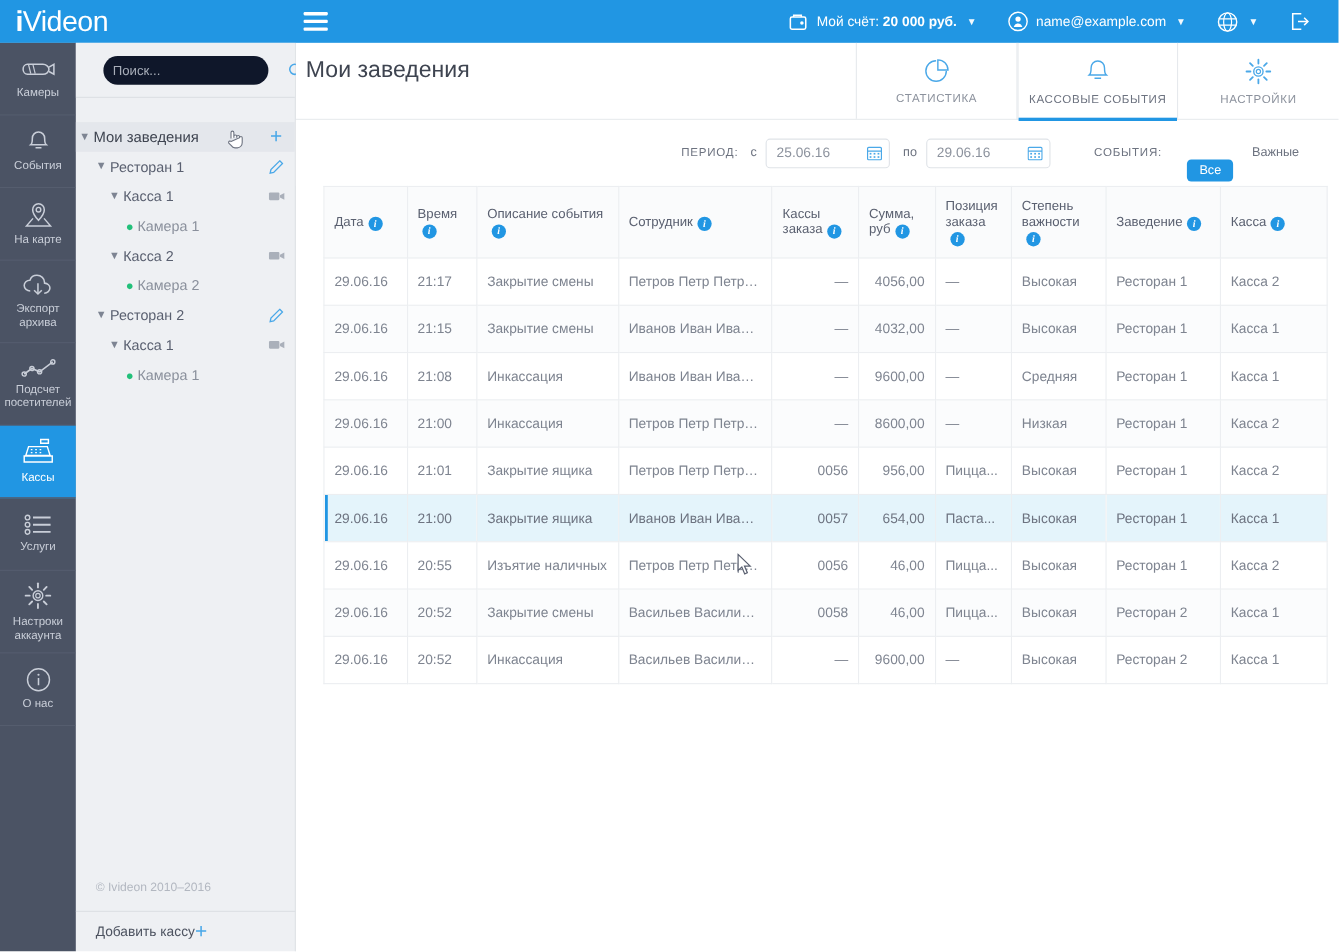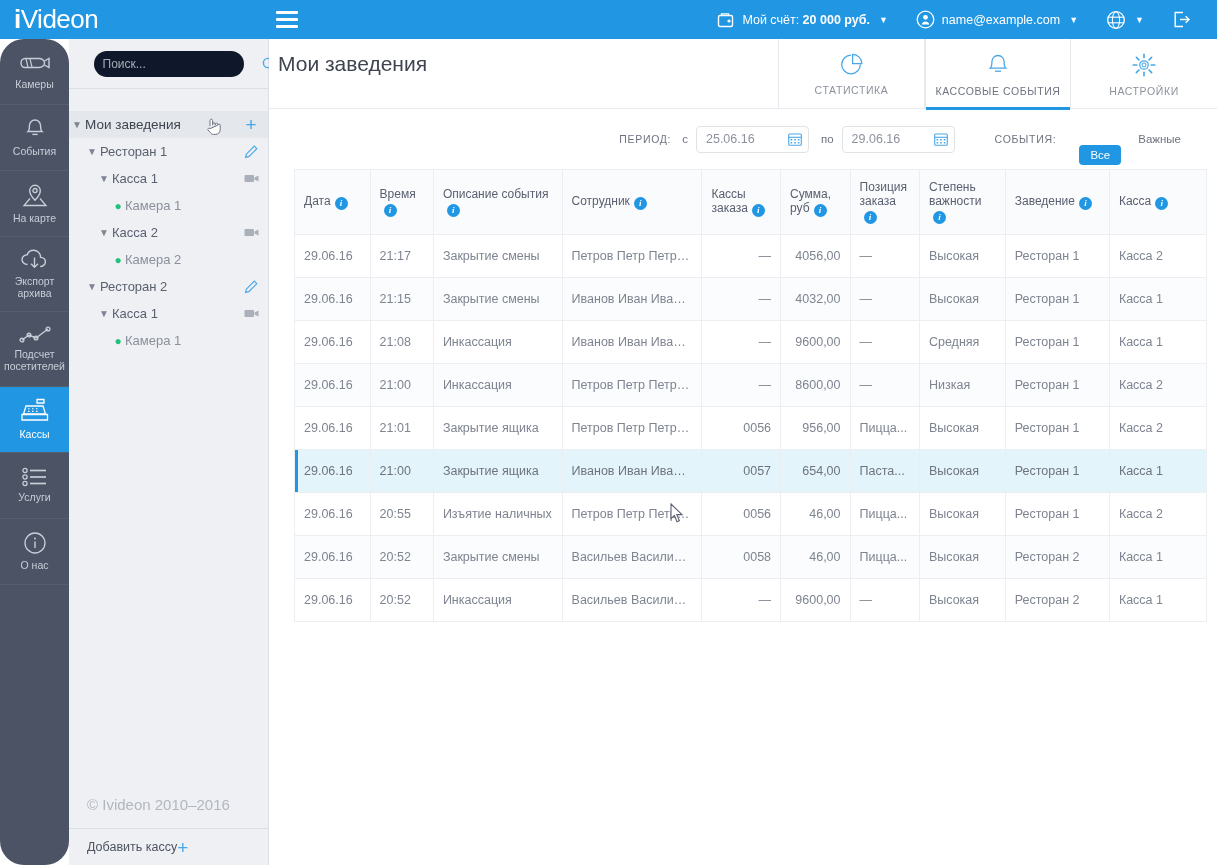--- a/index.html
+++ b/index.html
@@ -36,21 +36,20 @@
     white-space: nowrap;
   }
   .tb-item b { font-weight: bold; }
   .caret { font-size: 9px; opacity: .95; margin-left: 2px; }
   .ic-svg { display: block; }
 
   
   .rail {
     position: absolute; top: 39px; left: 0; width: 69px; height: 826px;
     background: #4b5364;
-    border-radius: 24px;
   }
   .rail-item {
     height: 66px; display: flex; flex-direction: column; align-items: center;
     justify-content: center; gap: 4px; cursor: pointer;
     border-bottom: 1px solid #555d6e; color: #c9ced8; font-size: 10.5px; text-align: center; line-height: 1.15;
   }
   .rail-item.tall { height: 75px; }
   .rail-item.active { background: #2196e3; color: #ffffff; }
   .rail-item .lbl { padding: 0 2px; }
 
@@ -85,21 +84,21 @@
   .tnode.root .tlabel { color: #3e4450; }
   .tnode.lvl1 { padding-left: 15px; }
   .tnode.lvl2 { padding-left: 27px; }
   .tnode.lvl3 { padding-left: 42px; color: #8a909c; }
   .tnode.lvl3 .tlabel { color: #8a909c; }
   .t-act { width: 18px; display: flex; align-items: center; justify-content: center; }
   .plusicon { color: #4aa8e8; font-size: 19px; font-weight: 300; line-height: 1; }
   .cursorhand { position: absolute; left: 137px; top: 6px; }
   .copyright {
     position: absolute; bottom: 52px; left: 0; width: 200px; padding-left: 18px;
-    font-size: 15px; color: #b2b7c0;
+    font-size: 11px; color: #b2b7c0;
   }
   .addcash {
     position: absolute; bottom: 0; left: 0; width: 200px; height: 37px;
     border-top: 1px solid #dcdfe4; display: flex; align-items: center;
     justify-content: flex-start; padding: 0 14px 0 18px; font-size: 12.5px; color: #4d5360;
     cursor: pointer;
   }
 
   
   .main { position: absolute; top: 39px; left: 269px; width: 948px; height: 826px; background: #ffffff; }
@@ -319,20 +318,39 @@
             <circle cx="3" cy="10" r="2.1" fill="none" stroke="#c9ced8" stroke-width="1.3"></circle>
             <circle cx="3" cy="16.5" r="2.1" fill="none" stroke="#c9ced8" stroke-width="1.3"></circle>
             <line x1="8" y1="3.5" x2="24" y2="3.5" stroke="#c9ced8" stroke-width="1.7"></line>
             <line x1="8" y1="10" x2="24" y2="10" stroke="#c9ced8" stroke-width="1.7"></line>
             <line x1="8" y1="16.5" x2="24" y2="16.5" stroke="#c9ced8" stroke-width="1.7"></line>
           </svg>
       </span>
       <span class="lbl">Услуги</span>
     </div>
 
+    <div class="rail-item tall">
+      <span>
+        <svg class="ic-svg" width="27" height="27" viewBox="0 0 27 27">
+            <circle cx="13.5" cy="13.5" r="4.4" fill="none" stroke="#c9ced8" stroke-width="1.3"></circle>
+            <circle cx="13.5" cy="13.5" r="2" fill="none" stroke="#c9ced8" stroke-width="1.1"></circle>
+            <g stroke="#c9ced8" stroke-width="1.7" stroke-linecap="round">
+              <line x1="13.5" y1="2.3" x2="13.5" y2="6"></line>
+              <line x1="13.5" y1="21" x2="13.5" y2="24.7"></line>
+              <line x1="2.3" y1="13.5" x2="6" y2="13.5"></line>
+              <line x1="21" y1="13.5" x2="24.7" y2="13.5"></line>
+              <line x1="5.6" y1="5.6" x2="8.2" y2="8.2"></line>
+              <line x1="18.8" y1="18.8" x2="21.4" y2="21.4"></line>
+              <line x1="5.6" y1="21.4" x2="8.2" y2="18.8"></line>
+              <line x1="18.8" y1="8.2" x2="21.4" y2="5.6"></line>
+            </g>
+          </svg>
+      </span>
+      <span class="lbl"><span>Настроки</span><br><span>аккаунта</span></span>
+    </div>
 
     <div class="rail-item">
       <span>
         <svg class="ic-svg" width="24" height="24" viewBox="0 0 24 24">
             <circle cx="12" cy="12" r="10" fill="none" stroke="#c9ced8" stroke-width="1.3"></circle>
             <circle cx="12" cy="7.4" r="1" fill="#c9ced8"></circle>
             <line x1="12" y1="10.4" x2="12" y2="17" stroke="#c9ced8" stroke-width="1.4"></line>
           </svg>
       </span>
       <span class="lbl">О нас</span>

